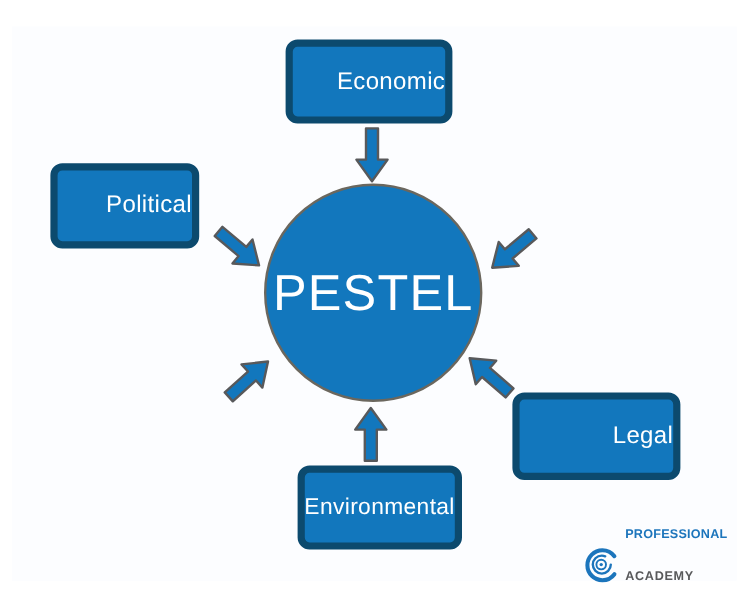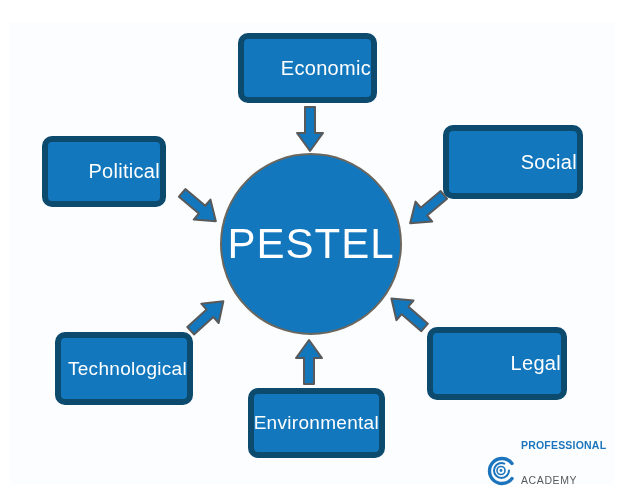--- a/index.html
+++ b/index.html
@@ -32,21 +32,21 @@
     color:#ffffff;font-size:42px;font-weight:400;letter-spacing:1px;
     box-sizing:border-box;
     text-align:right;
   }
   .logo{
     position:absolute;z-index:2;left:487px;top:440px;
     display:flex;align-items:flex-end;gap:4px;
   }
   .logo-text{display:flex;flex-direction:column;line-height:11px;}
   .logo-line1{color:#1C75BC;font-size:10.5px;font-weight:bold;letter-spacing:.2px;}
-  .logo-line2{color:#58595B;font-size:10.5px;font-weight:normal;letter-spacing:.6px;margin-top:24px;}
+  .logo-line2{color:#58595B;font-size:10.5px;font-weight:bold;letter-spacing:.6px;margin-top:24px;}
 </style>
 </head>
 <body>
 
 <div class="canvas">
 
   <div class="panel"></div>
 
   <svg class="arrows" width="624" height="491" viewBox="0 0 624 491">
     <defs>
@@ -75,27 +75,21 @@
   </svg>
 
   <div class="factor-box box-economic">
     <span>Economic</span>
   </div>
 
   <div class="factor-box box-political">
     <span>Political</span>
   </div>
 
-  <div class="factor-box box-social">
-    <span>Social</span>
-  </div>
 
-  <div class="factor-box box-technological">
-    <span>Technological</span>
-  </div>
 
   <div class="factor-box box-environmental">
     <span>Environmental</span>
   </div>
 
   <div class="factor-box box-legal">
     <span>Legal</span>
   </div>
 
   <div class="center-circle">

